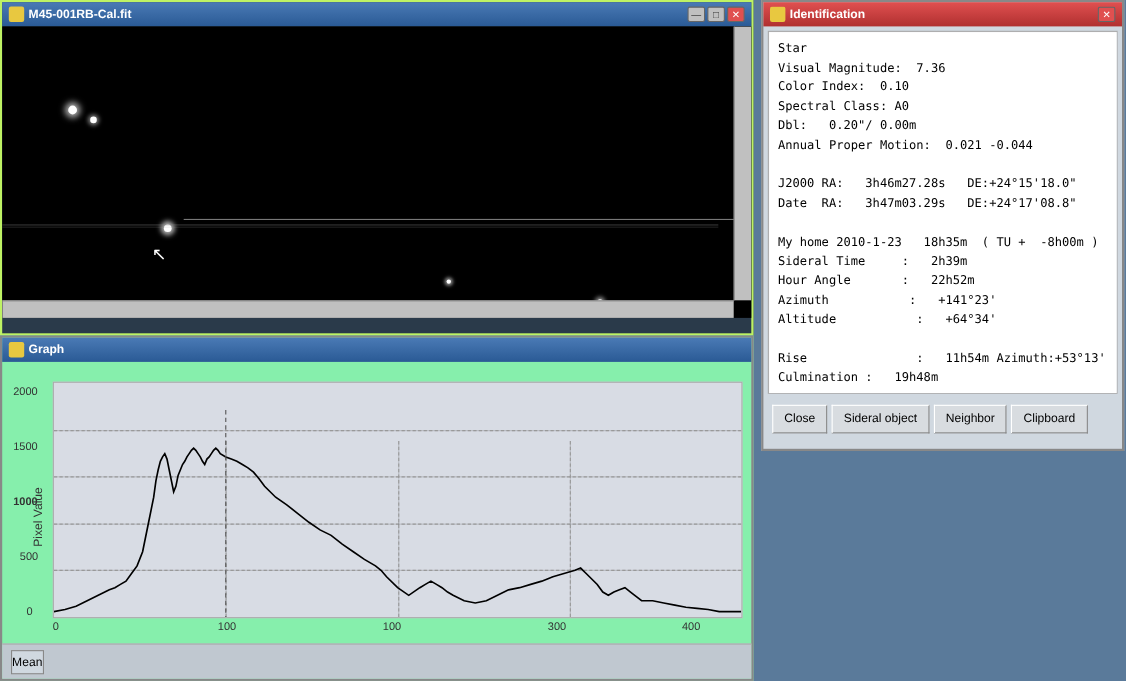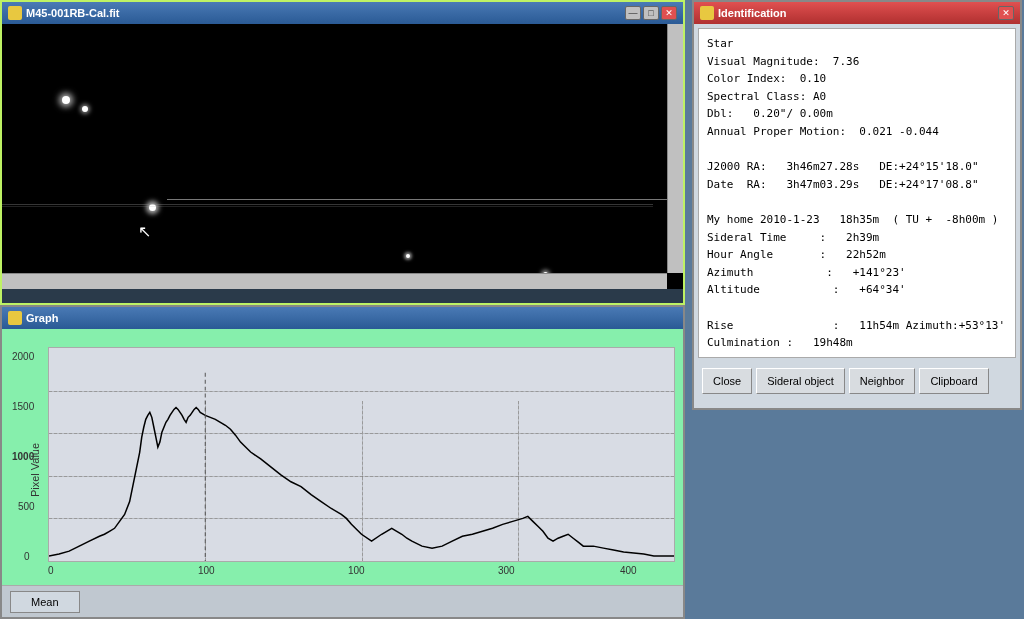--- a/index.html
+++ b/index.html
@@ -132,21 +132,21 @@
       background: #c0c8d0;
       border-top: 1px solid #aaa;
       display: flex;
       align-items: center;
       padding: 0 8px;
       gap: 8px;
     }
 
     .graph-bottom-btn {
       height: 22px;
-      padding: 0 20px;
+      padding: 0 0;
       background: #d0d8e0;
       border: 1px solid #888;
       font-size: 11px;
       cursor: pointer;
     }
 
     
     .id-window {
       position: absolute;
       top: 0; left: 692px;

